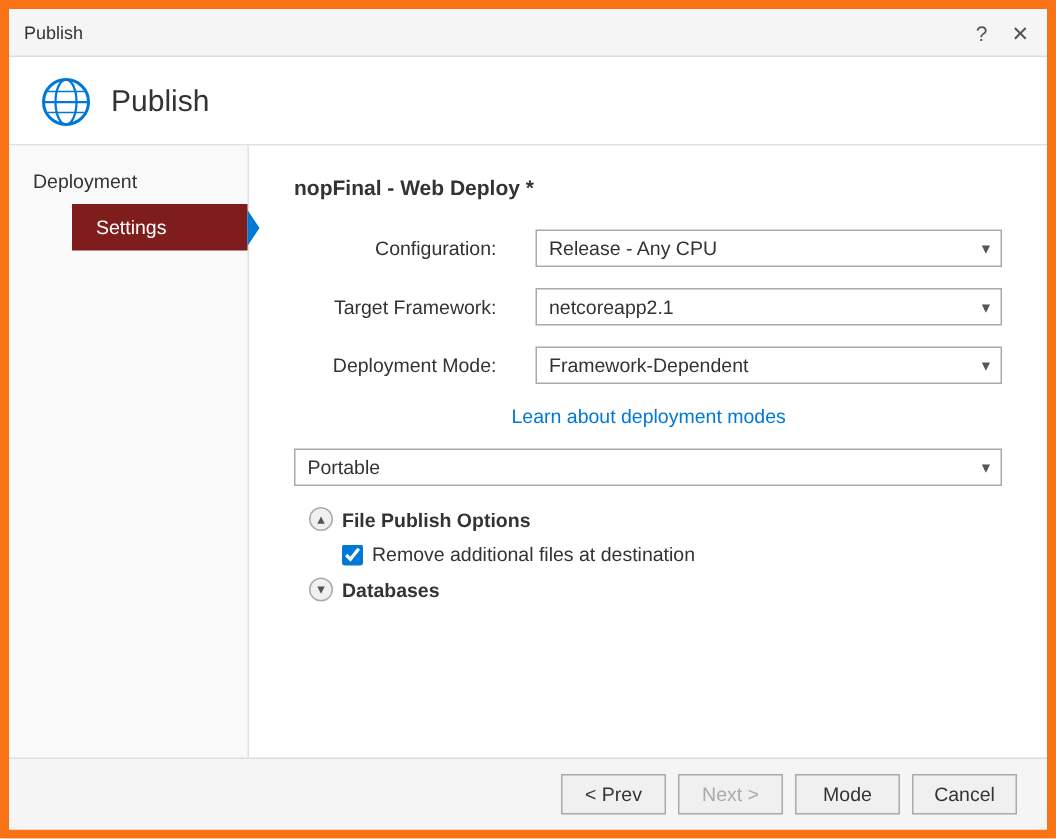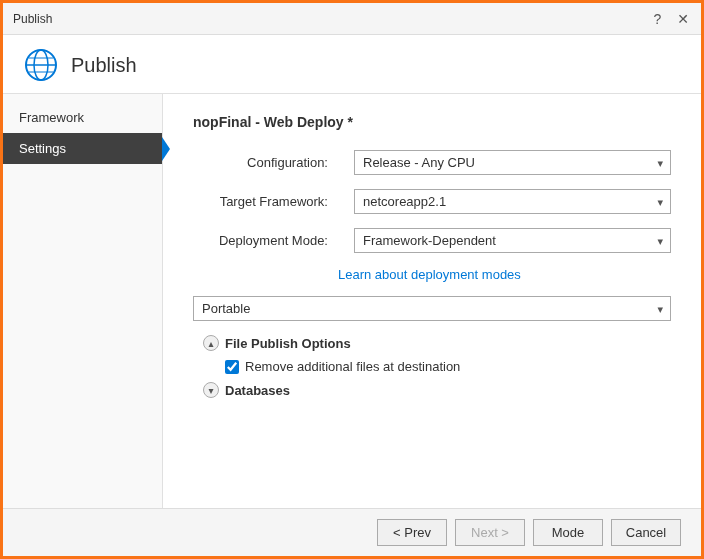--- a/index.html
+++ b/index.html
@@ -9,21 +9,21 @@
       background: #f0f0f0;
       display: flex;
       justify-content: center;
       align-items: center;
       height: 100vh;
     }
     .window {
       width: 704px;
       height: 559px;
       background: #fff;
-      border: 3px solid #f97316;
+      border: 6px solid #f97316;
       box-shadow: 2px 2px 8px rgba(0,0,0,0.3);
       display: flex;
       flex-direction: column;
     }
     .title-bar {
       background: #f5f5f5;
       border-bottom: 1px solid #ddd;
       padding: 6px 10px;
       display: flex;
       align-items: center;
@@ -77,23 +77,24 @@
       border-right: 1px solid #e0e0e0;
       padding-top: 8px;
     }
     .sidebar-item {
       padding: 8px 16px;
       cursor: pointer;
       color: #333;
       font-size: 13px;
     }
     .sidebar-item.active {
-      background: #404040;
+      background: #7f1d1d;
       color: #fff;
       position: relative;
+      margin-left: 42px;
     }
     .sidebar-item.active::after {
       content: '';
       position: absolute;
       right: -8px;
       top: 50%;
       transform: translateY(-50%);
       border-left: 8px solid #0078d7;
       border-top: 12px solid transparent;
       border-bottom: 12px solid transparent;
@@ -252,21 +253,21 @@
       <line x1="6" y1="11" x2="30" y2="11" stroke="#0078d7" stroke-width="1"></line>
       <line x1="6" y1="25" x2="30" y2="25" stroke="#0078d7" stroke-width="1"></line>
     </svg>
     <span class="header-title">Publish</span>
   </div>
 
   <div class="content-area">
 
     <div class="sidebar">
       <div class="sidebar-item">
-        <span>Framework</span>
+        <span>Deployment</span>
       </div>
       <div class="sidebar-item active">
         <span>Settings</span>
       </div>
     </div>
 
     <div class="main-content">
       <div class="section-title">nopFinal - Web Deploy *</div>
 
       <div class="form-row">

